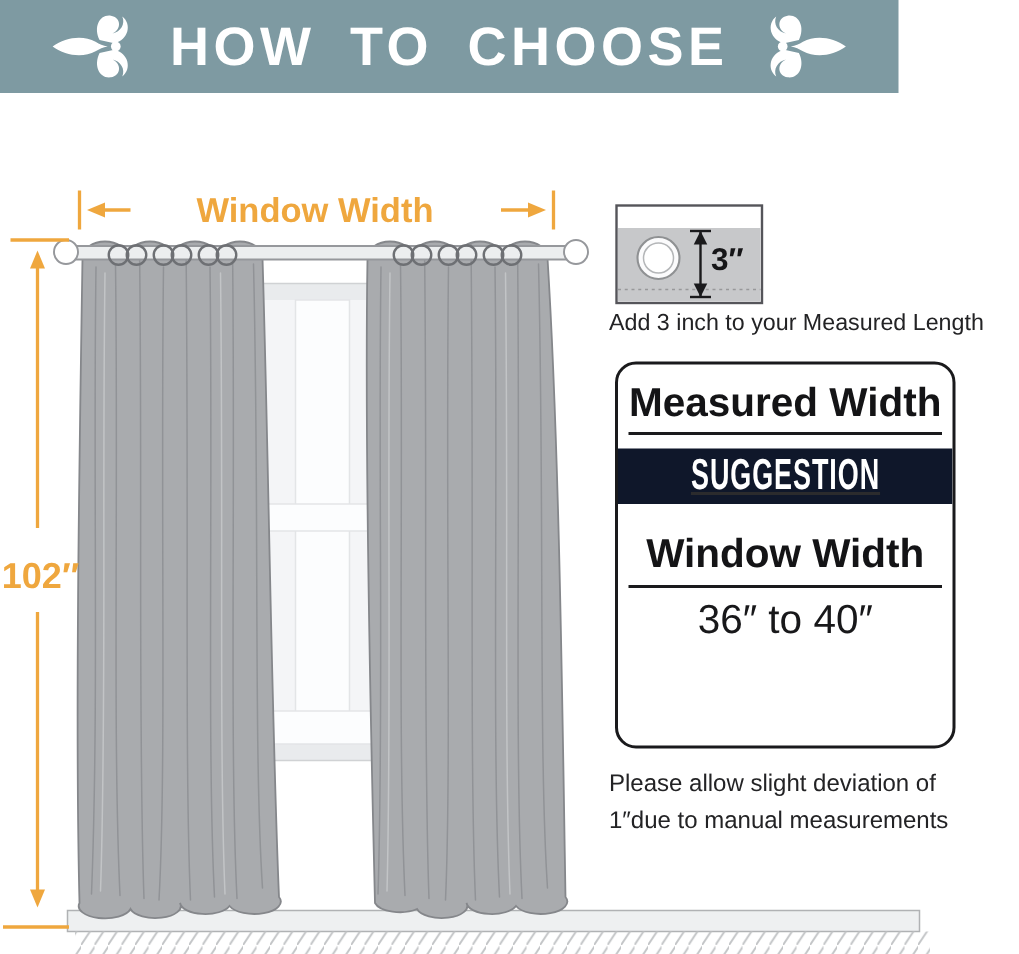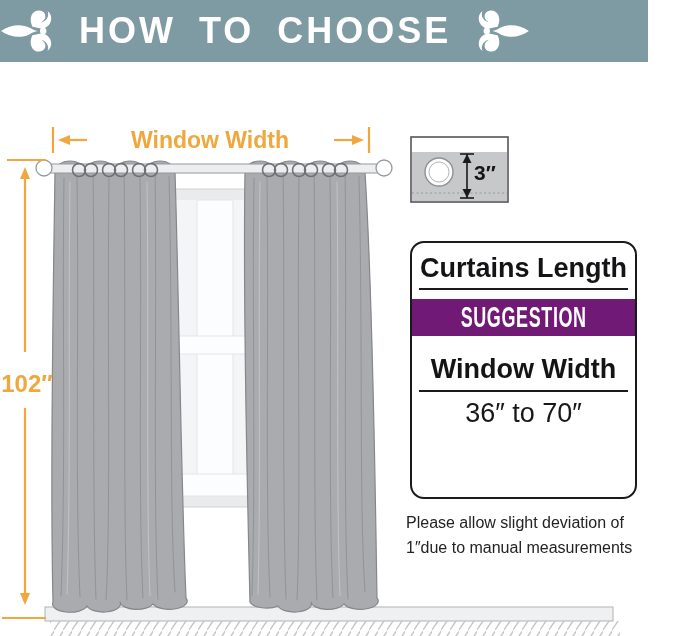--- a/index.html
+++ b/index.html
@@ -2,22 +2,22 @@
 <html><head>
 <meta charset="utf-8">
 <style>
   html,body{margin:0;padding:0;background:#fff;}
   .stage{
     position:relative;width:679px;height:636px;overflow:hidden;background:#ffffff;
     font-family:"Liberation Sans",sans-serif;color:#2b2b2d;
   }
   
   .header{
-    position:absolute;left:0;top:0;width:648px;height:62px;
-    display:flex;align-items:center;gap:25px;
+    position:absolute;left:0;top:0;width:599px;height:62px;
+    display:flex;align-items:center;justify-content:center;gap:25px;
   }
   .header-title{
     color:#ffffff;font-weight:bold;font-size:36px;letter-spacing:3px;word-spacing:10px;
     line-height:62px;white-space:nowrap;
   }
   .ornament{width:54px;height:54px;flex:0 0 auto;}
   .ornament.flip{transform:scaleX(-1);}
   
   .illustration{position:absolute;left:0;top:95px;}
   
@@ -199,28 +199,29 @@
       <line x1="50" y1="62" x2="64" y2="62"></line>
     </g>
     <g fill="#1a1a1c">
       <polygon points="57,18 52.5,27 61.5,27"></polygon>
       <polygon points="57,62 52.5,53 61.5,53"></polygon>
     </g>
     <text x="64" y="44" font-size="21" font-weight="bold" fill="#161618">3″</text>
   </svg>
 
 
+  <div class="add-note">Add 3 inch to your Measured Length</div>
 
   <div class="size-table">
-    <div class="t-label">Curtains Length</div>
+    <div class="t-label">Measured Width</div>
     <div class="t-rule"></div>
-    <div class="t-band" id="suggestion-band" style="background: #701a75;">
+    <div class="t-band" id="suggestion-band" style="background: #0f172a; text-decoration: underline;">
       <span class="t-band-text">SUGGESTION</span>
     </div>
     <div class="t-label second">Window Width</div>
     <div class="t-rule second"></div>
-    <div class="t-value t-value2">36″ to 70″</div>
+    <div class="t-value t-value2">36″ to 40″</div>
   </div>
 
   <div class="deviation-note">Please allow slight deviation of
 1″due to manual measurements</div>
 
 </div>
 
 </body></html>

